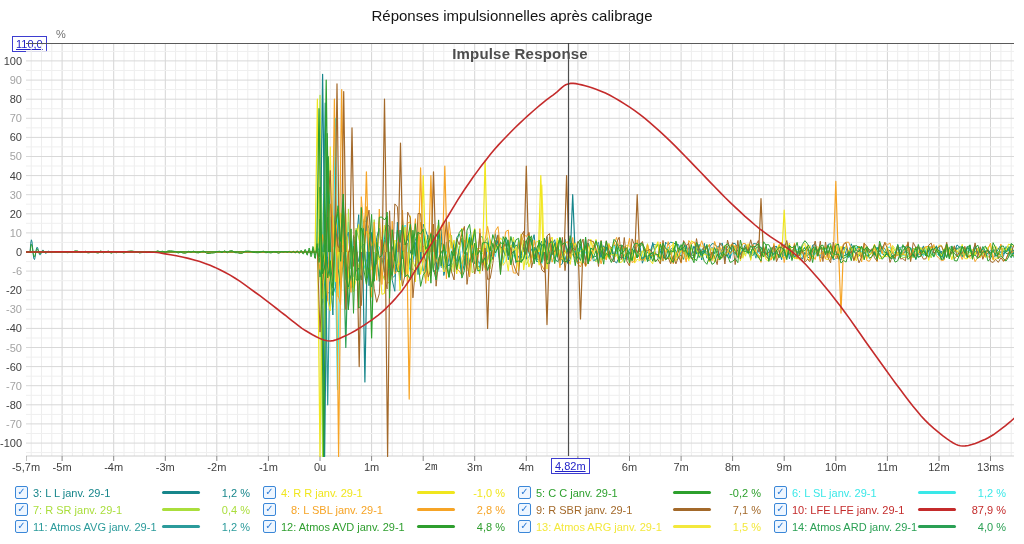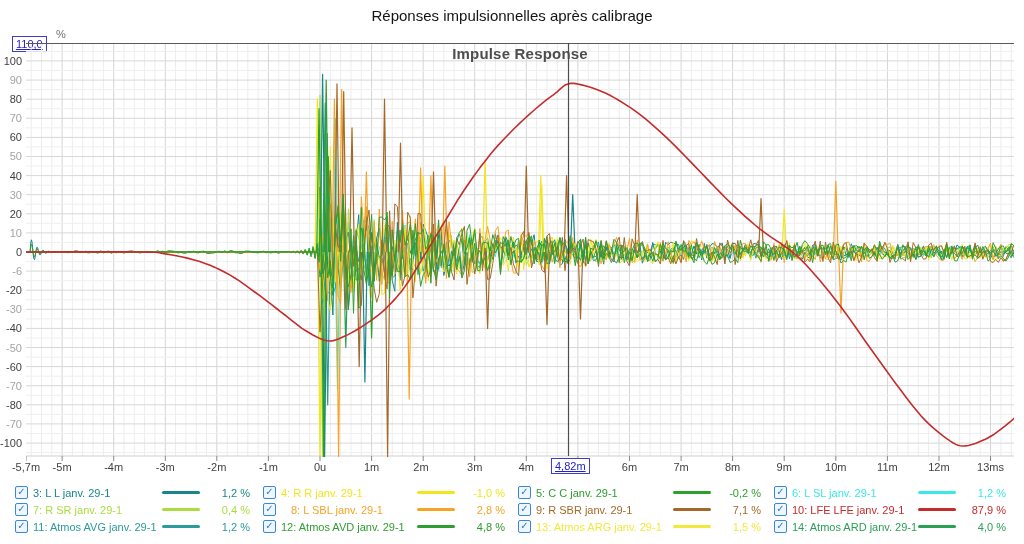--- a/index.html
+++ b/index.html
@@ -296,21 +296,21 @@
     </div>
   <div id="xlabels">
       <span class="xtick" style="left: 26px;">-5,7m</span>
       <span class="xtick" style="left: 62.106px;">-5m</span>
       <span class="xtick" style="left: 113.686px;">-4m</span>
       <span class="xtick" style="left: 165.266px;">-3m</span>
       <span class="xtick" style="left: 216.846px;">-2m</span>
       <span class="xtick" style="left: 268.426px;">-1m</span>
       <span class="xtick" style="left: 320.006px;">0u</span>
       <span class="xtick" style="left: 371.586px;">1m</span>
-      <span class="xtick" style="left: 421px;">2m</span>
+      <span class="xtick" style="left: 431px; font-family: Liberation Mono, monospace;">2m</span>
       <span class="xtick" style="left: 474.746px;">3m</span>
       <span class="xtick" style="left: 526.326px;">4m</span>
       <span class="xtick" style="left: 629.486px;">6m</span>
       <span class="xtick" style="left: 681.066px;">7m</span>
       <span class="xtick" style="left: 732.646px;">8m</span>
       <span class="xtick" style="left: 784.226px;">9m</span>
       <span class="xtick" style="left: 835.806px;">10m</span>
       <span class="xtick" style="left: 887.386px;">11m</span>
       <span class="xtick" style="left: 938.966px;">12m</span>
       <span class="xtick" style="left: 990.546px;">13ms</span>

